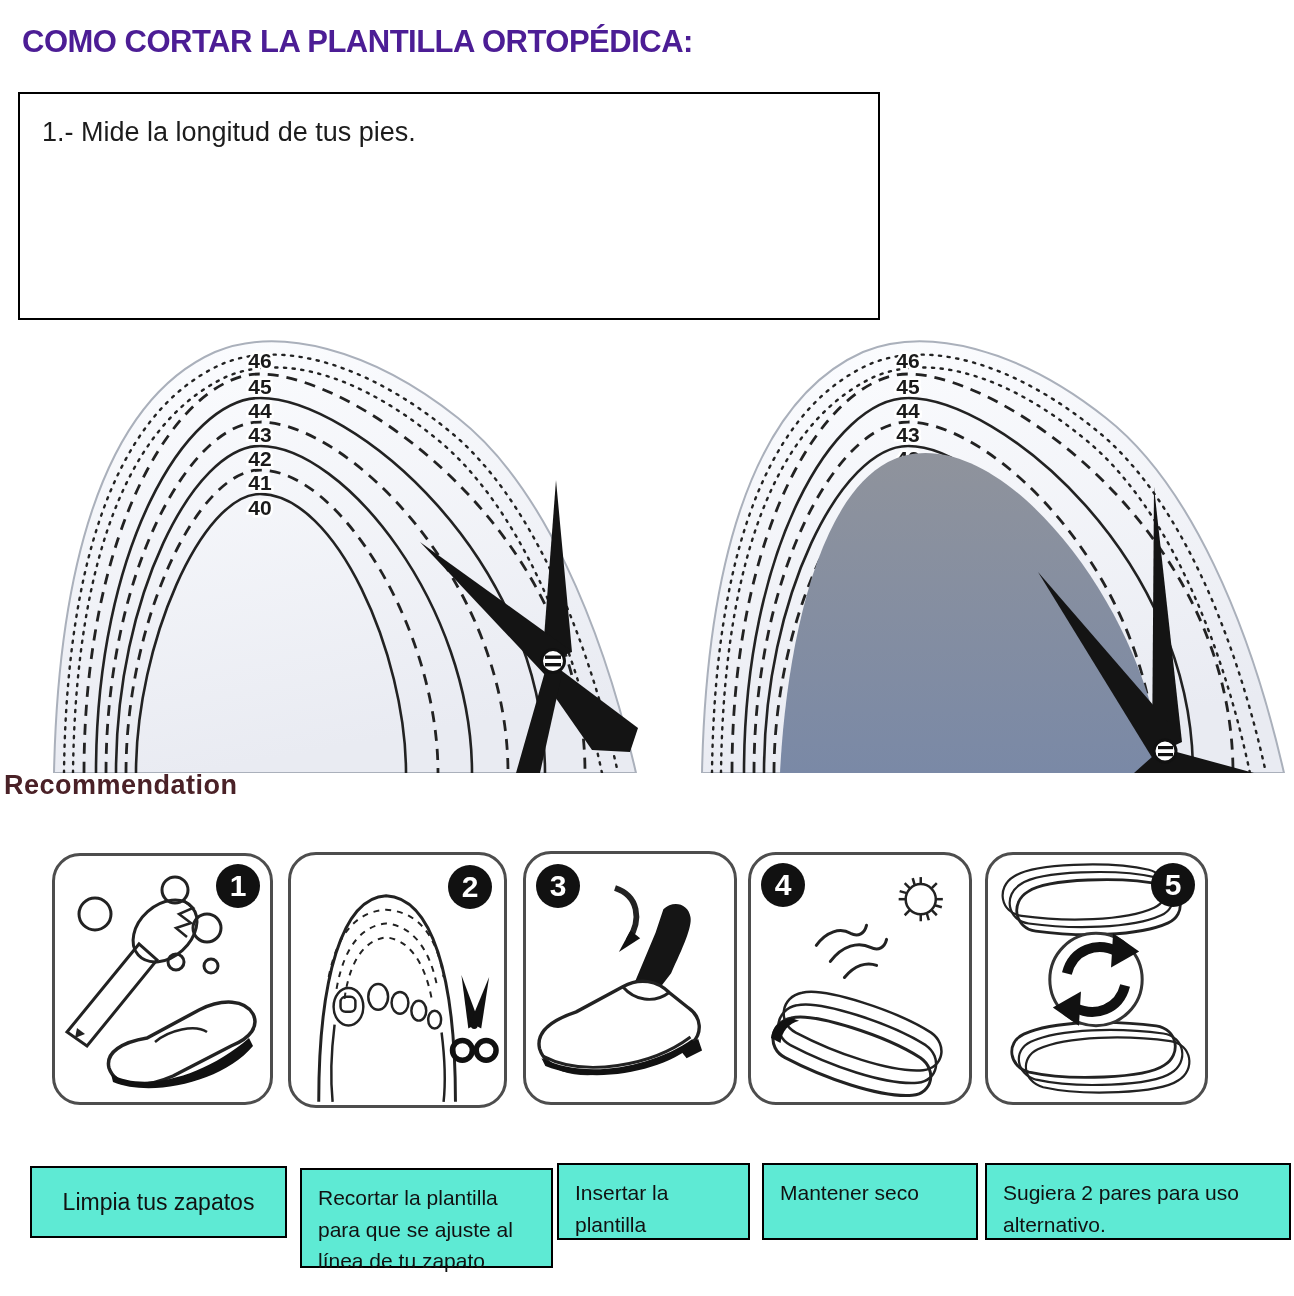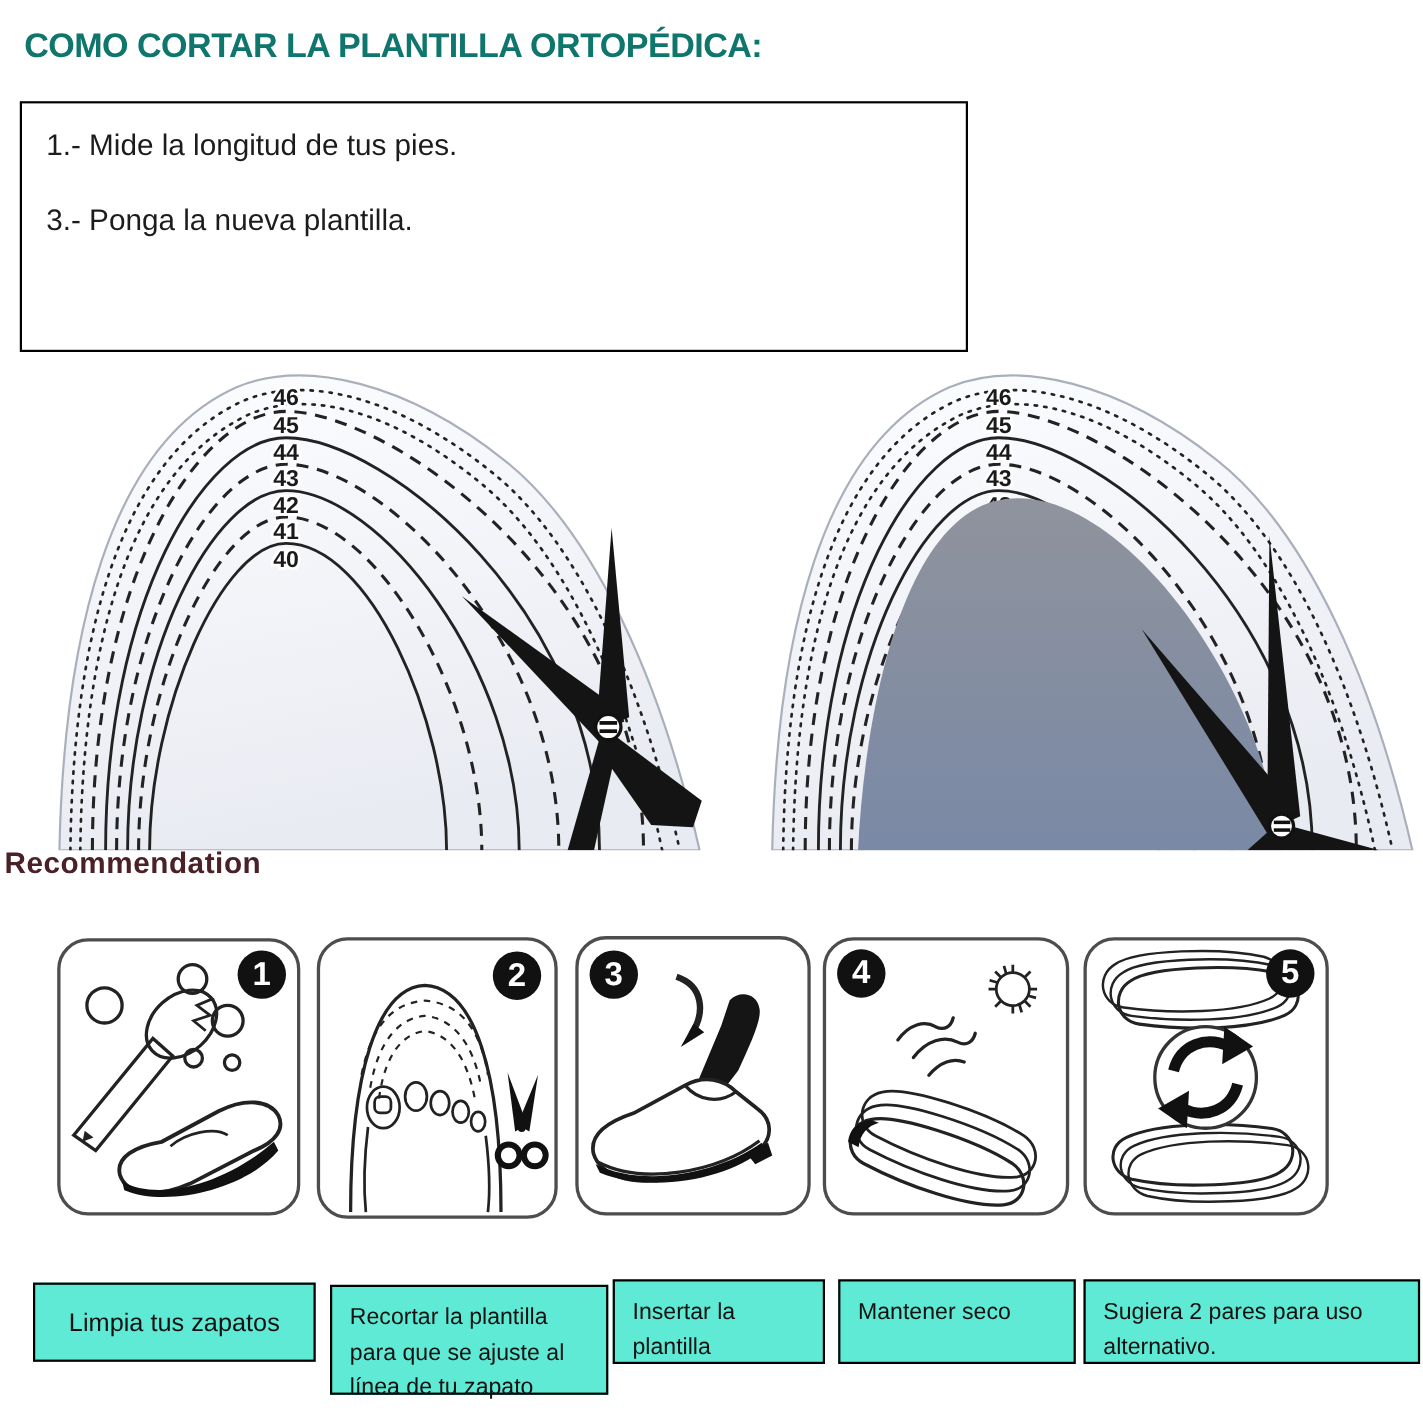--- a/index.html
+++ b/index.html
@@ -1,21 +1,21 @@
 <!DOCTYPE html>
 <html><head>
 <meta charset="utf-8">
 <style>
   html,body{margin:0;padding:0;background:#ffffff;}
   .page{position:relative;width:1294px;height:1296px;background:#fff;overflow:hidden;
         font-family:"Liberation Sans", sans-serif;color:#151515;}
 
   
   .title{position:absolute;left:22px;top:24px;font-size:31px;font-weight:700;
-         letter-spacing:-0.5px;color:#0f766e;white-space:nowrap;}
+         letter-spacing:-0.5px;color:#4c1d95;white-space:nowrap;}
 
   
   .steps-box{position:absolute;left:18px;top:92px;width:862px;height:228px;
              border:2px solid #000;box-sizing:border-box;padding:22px 0 0 22px;background:#fff;}
   .steps-box p{margin:0 0 36px 0;font-size:27px;line-height:32px;font-weight:500;color:#1c1c1c;}
 
   
   .insole-svg{position:absolute;}
   .insole-svg text{font-family:"Liberation Sans",sans-serif;font-size:21px;font-weight:bold;
         fill:#1a1a1a;text-anchor:middle;paint-order:stroke;stroke:#ffffff;stroke-width:5px;}
@@ -53,21 +53,20 @@
 </style>
 </head>
 <body>
 
 <div class="page">
 
   <div class="title">COMO CORTAR LA PLANTILLA ORTOPÉDICA:</div>
 
   <div class="steps-box">
     <p>1.- Mide la longitud de tus pies.</p>
-    <p>3.- Ponga la nueva plantilla.</p>
   </div>
 
   <svg class="insole-svg" style="left:40px;top:332px" width="610" height="441" viewBox="0 0 610 441">
     <defs>
       <linearGradient id="gIns" x1="0" y1="0" x2="0.25" y2="1">
         <stop offset="0" stop-color="#fcfdff"></stop>
           <stop offset="1" stop-color="#e9ebf2"></stop>
       </linearGradient>
       <linearGradient id="gGray" x1="0" y1="0" x2="0" y2="1">
         <stop offset="0" stop-color="#8f939c"></stop>

